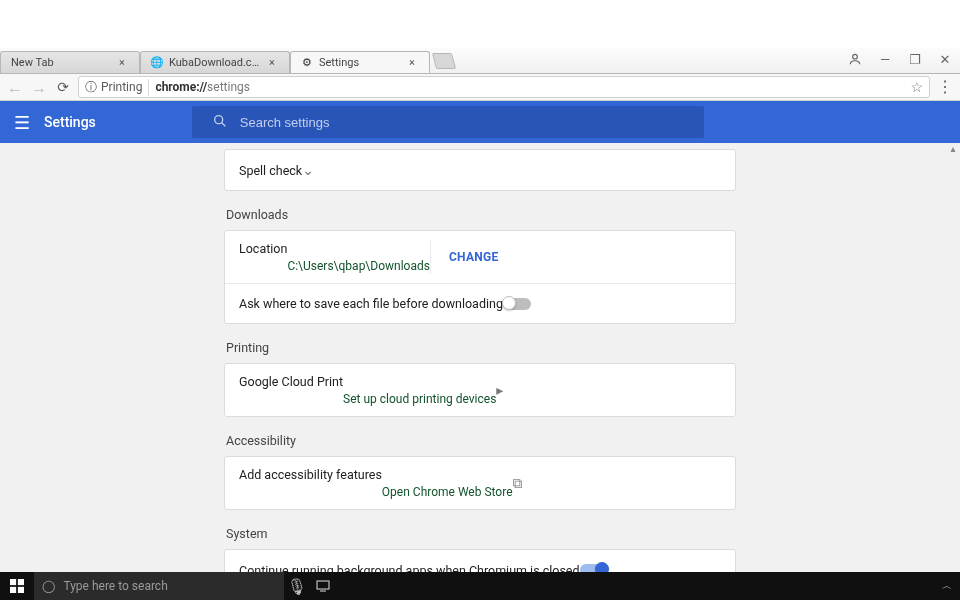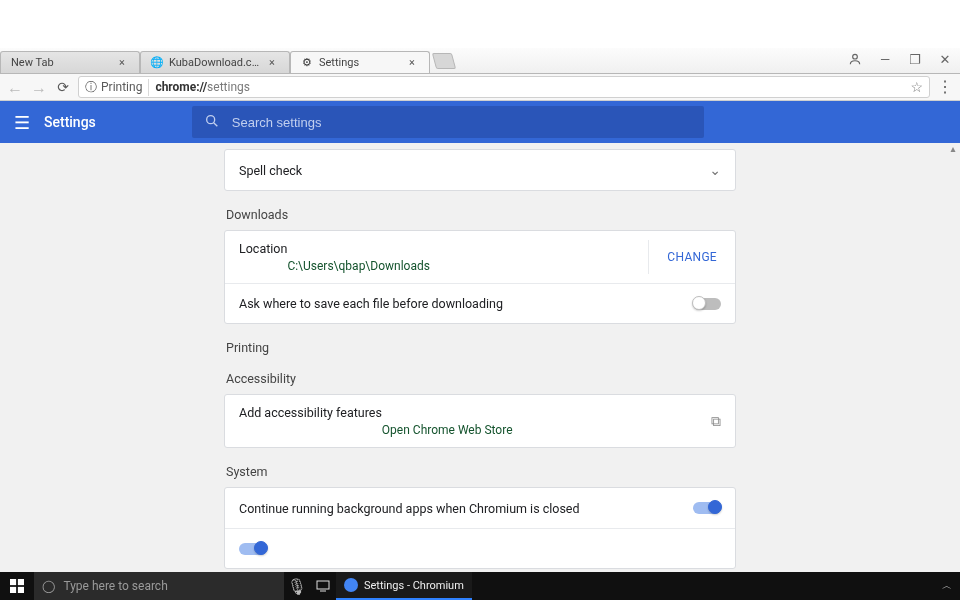--- a/index.html
+++ b/index.html
@@ -27,39 +27,39 @@
     .url-host { color: #333; font-weight: bold; }
     .url-path { color: #7a7a7a; }
     .star-ic { color: #777; font-size: 14px; margin-left: 4px; }
     .kebab { width: 18px; text-align: center; color: #5a5a5a; font-size: 16px; line-height:1; }
     
     
     .settings-app { height: 523px; overflow:hidden; position:relative; }
     .blue-bar { height: 42px; background: #3367d6; display:flex; align-items:center; color:#fff; }
     .menu-ic { width: 44px; display:flex; justify-content:center; font-size:18px; }
     .blue-title { font-size: 14px; font-weight: 500; }
-    .searchbox { margin-left: 96px; width: 512px; height: 32px; background: #2a55b8; border-radius: 2px; display:flex; align-items:center; padding:0 12px; gap:12px; color:#c1cfef; font-size:13px; }
+    .searchbox { margin-left: 96px; width: 512px; height: 32px; background: #2a55b8; border-radius: 2px; display:flex; align-items:center; padding:0 20px; gap:12px; color:#c1cfef; font-size:13px; }
     .searchbox input { background:transparent; border:none; color:#fff; font-size:13px; flex:1; outline:none; }
     .searchbox input::placeholder { color:#c1cfef; }
     
     
     .content-scroll { height: 481px; overflow-y: auto; background: #f1f1f1; }
     
     .content-scroll::-webkit-scrollbar { width: 14px; }
     .content-scroll::-webkit-scrollbar-track { background:#f1f1f1; }
     .content-scroll::-webkit-scrollbar-thumb { background:#c1c1c1; }
     .content { width: 512px; margin: 0 auto; padding-top: 6px; padding-bottom: 40px; }
     .card { background:#fff; border:1px solid #dadce0; border-radius:3px; font-size:12.5px; color:#202124; }
-    .row { padding: 10px 14px; display:flex; align-items:center; justify-content:space-between; min-height: 40px; }
+    .row { padding: 10px 14px; display:flex; align-items:center; justify-content:flex-start; min-height: 40px; }
     .row + .row { border-top:1px solid #e8eaed; }
     .row .sub { color:#14532d; font-size:12px; margin-top:18px; }
     .row-text { display:flex; flex-direction:row; }
     .section-title { font-size:12.5px; color:#444; margin: 16px 0 8px 2px; }
     .chev { color:#777; font-size:14px; }
-    .change-btn { color:#3367d6; font-size:12px; font-weight:400; letter-spacing:.3px; padding:0 4px; border-left:1px solid #e8eaed; height:34px; margin:-10px 0; display:flex; align-items:center; padding-left:18px; }
+    .change-btn { color:#3367d6; font-size:12px; font-weight:700; letter-spacing:.3px; padding:0 4px; border-left:1px solid #e8eaed; height:34px; margin:-10px 0; display:flex; align-items:center; padding-left:18px; }
     
     
     .toggle { width: 28px; height: 12px; border-radius: 8px; background:#bdbdbd; position:relative; }
     .toggle .knob { width:14px; height:14px; border-radius:50%; background:#fff; border:1px solid #bdbdbd; position:absolute; top:-2px; left:-1px; box-shadow:0 1px 2px rgba(0,0,0,.2); }
     .toggle.on { background:#9fbcf1; }
     .toggle.on .knob { left:auto; right:-1px; background:#3367d6; border-color:#3367d6; }
     .ext-ic { color:#888; font-size:14px; }
     
     
     .taskbar { position:absolute; left:0; right:0; bottom:0; height:28px; background:#101010; display:flex; align-items:center; color:#ddd; }
@@ -163,20 +163,29 @@
         </div>
         <div class="row">
           <span>Ask where to save each file before downloading</span>
           <div class="toggle">
               <div class="knob"></div>
             </div>
         </div>
       </div>
 
       <div class="section-title">Printing</div>
+      <div class="card">
+        <div class="row">
+          <div class="row-text">
+            <span>Google Cloud Print</span>
+            <span class="sub">Set up cloud printing devices</span>
+          </div>
+          <span class="chev">▸</span>
+        </div>
+      </div>
 
       <div class="section-title">Accessibility</div>
       <div class="card">
         <div class="row">
           <div class="row-text">
             <span>Add accessibility features</span>
             <span class="sub">Open Chrome Web Store</span>
           </div>
           <span class="ext-ic">⧉</span>
         </div>
@@ -214,20 +223,16 @@
     <span>◯</span>
     <span>Type here to search</span>
   </div>
   <div class="mic">🎙</div>
   <div class="tv">
     <svg width="14" height="12" viewBox="0 0 14 12" fill="none" stroke="#ddd">
         <rect x="1" y="1" width="12" height="8"></rect>
         <line x1="4" y1="11" x2="10" y2="11"></line>
       </svg>
   </div>
-  <div class="task-item">
-    <span class="ic"></span>
-    <span>Settings - Chromium</span>
-  </div>
   <div class="tray">
     <span class="up-caret">︿</span>
   </div>
 </div>
 
 </body></html>

